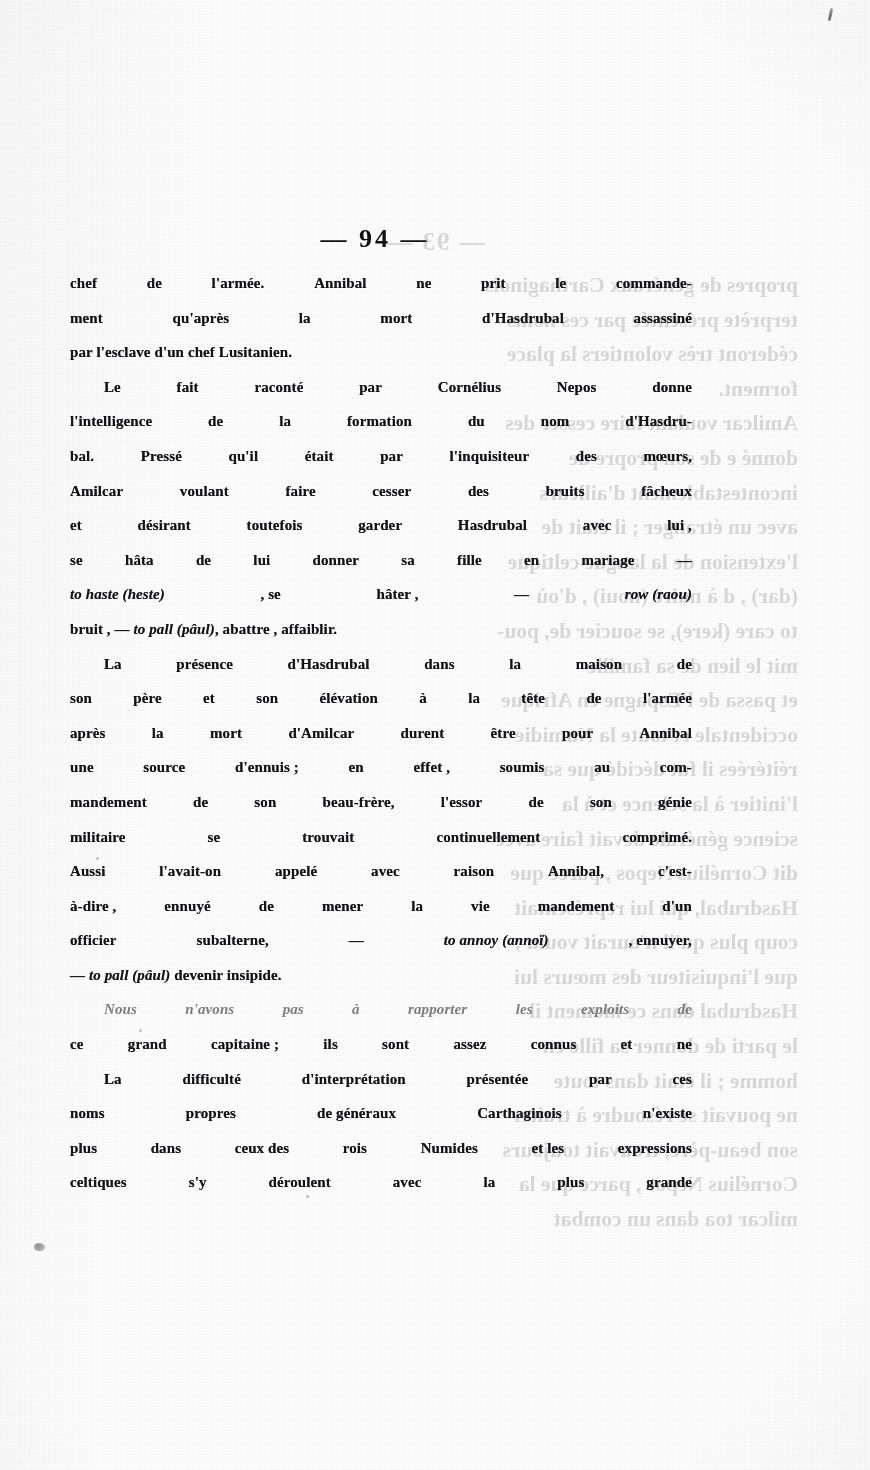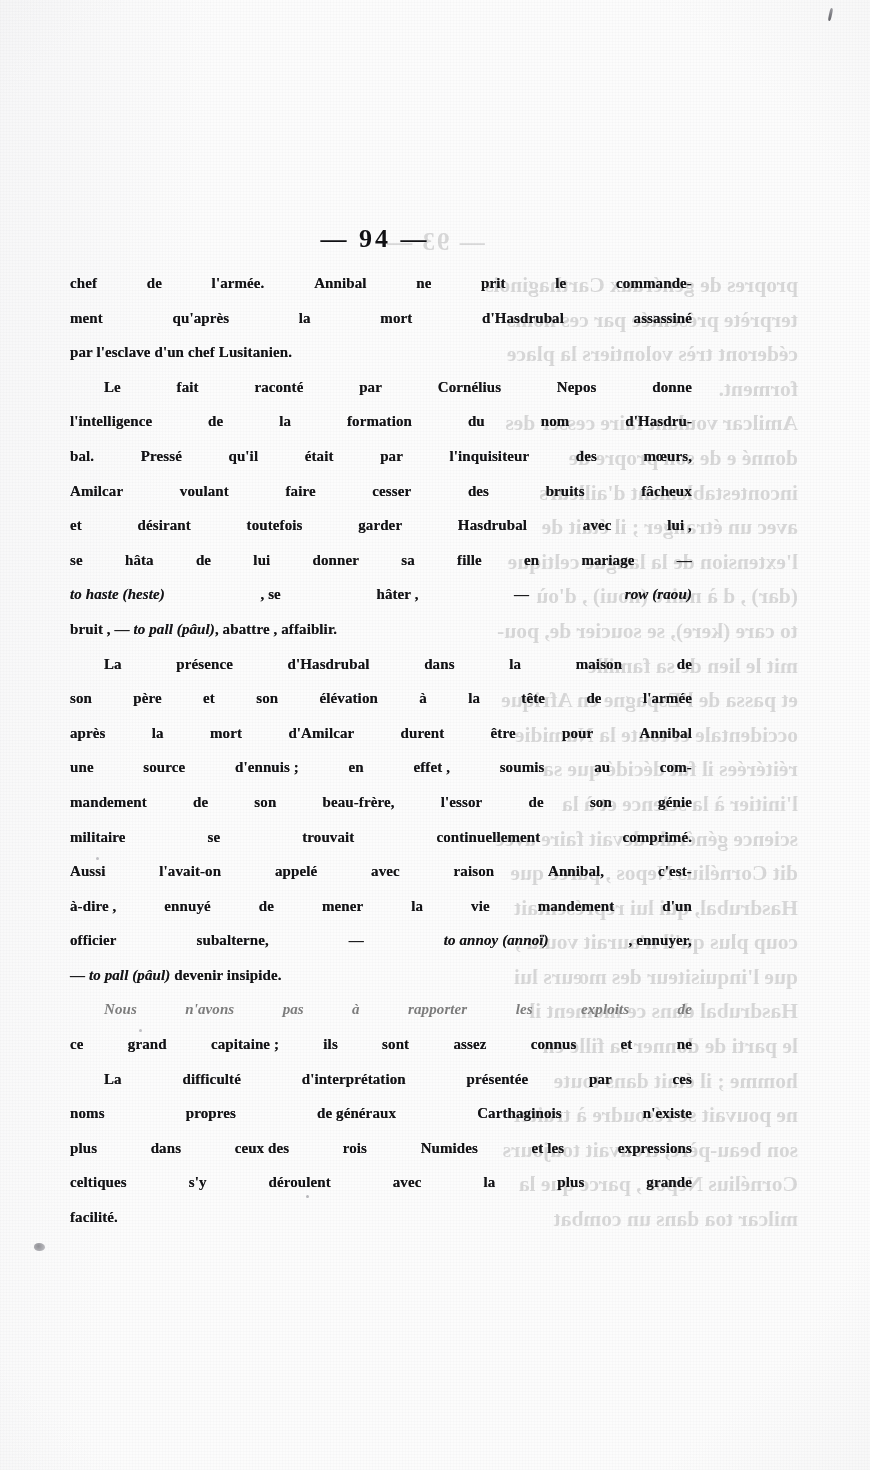--- a/index.html
+++ b/index.html
@@ -414,21 +414,20 @@
         </div>
         <div class="ln j">
           <span>celtiques</span>
           <span>s'y</span>
           <span>déroulent</span>
           <span>avec</span>
           <span>la</span>
           <span>plus</span>
           <span>grande</span>
         </div>
-        <div class="ln"><span>facilité.</span></div>
       </div>
   </div>
 
   <div class="speck tr"></div>
   <div class="speck bl"></div>
   <div class="speck dot1"></div>
   <div class="speck dot2"></div>
   <div class="speck dot3"></div>
 
 </div>

